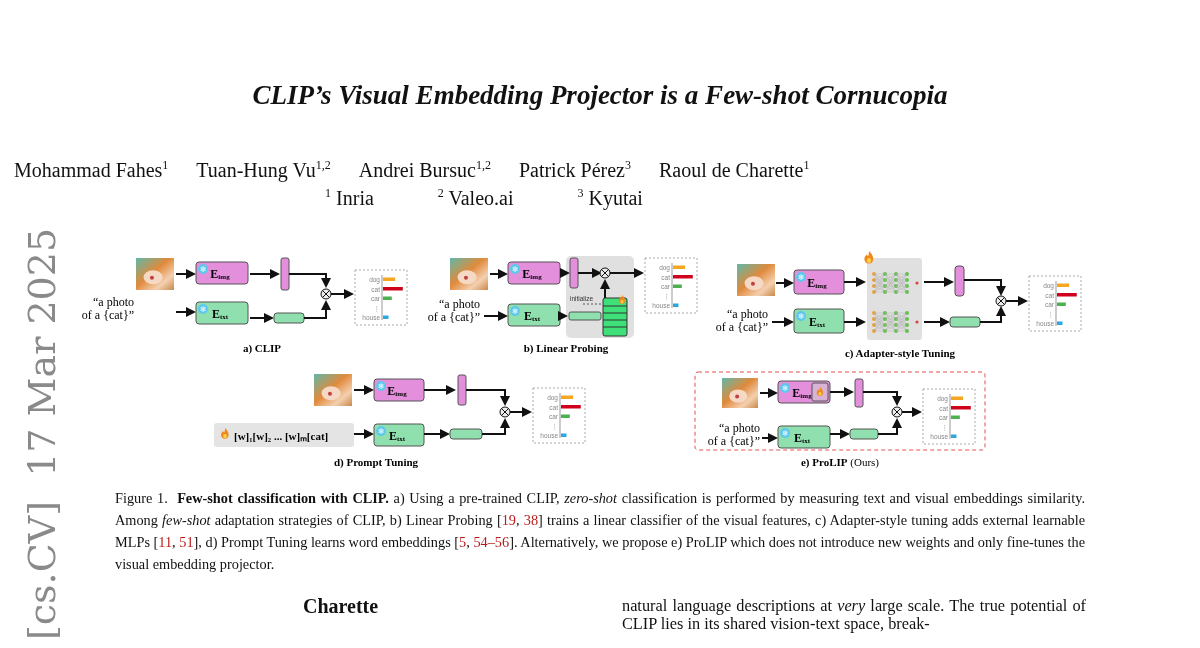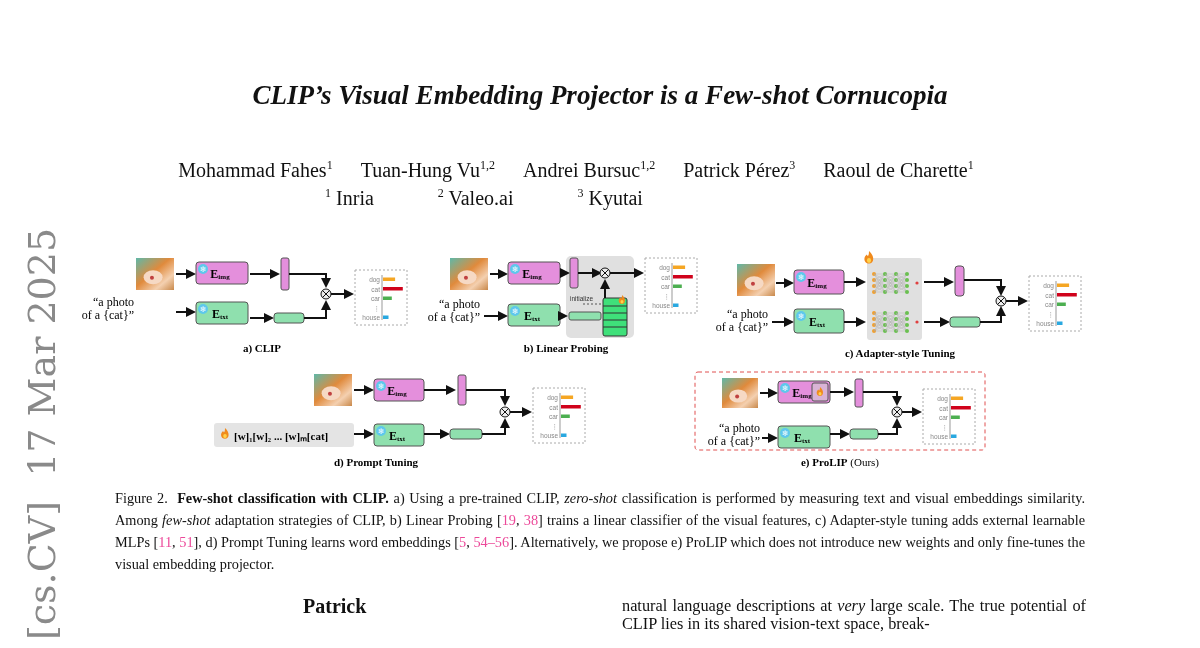--- a/index.html
+++ b/index.html
@@ -2,27 +2,27 @@
 <html><head>
 <meta charset="utf-8">
 <style>
   html, body { margin: 0; padding: 0; }
   body { width: 1200px; height: 648px; background: #ffffff; position: relative; overflow: hidden;
          font-family: "Liberation Serif", serif; color: #111; }
   .abs { position: absolute; }
   #arxiv-stamp { left: 20px; top: 640px; transform-origin: 0 0; transform: rotate(-90deg);
                  font-family: "DejaVu Serif", serif; font-size: 38px; color: #8a8a8a; white-space: pre; letter-spacing: 0px; }
   #title { left: 0; width: 1200px; top: 80px; text-align: center; font-weight: bold; font-size: 27px; font-style: italic; }
-  #authors { left: 0; width: 1152px; top: 158px; text-align: center; font-size: 20px; }
+  #authors { left: 0; width: 1152px; top: 158px; text-align: left; font-size: 20px; }
   #authors span.author { margin: 0 14px; }
   #affils { left: 0; width: 968px; top: 186px; text-align: center; font-size: 20px; }
   #affils span.aff { margin: 0 32px; }
   sup { font-size: 12px; }
   #caption { left: 115px; top: 487px; width: 970px; font-size: 14.3px; line-height: 22px; text-align: justify; }
-  #caption a { color: #ec4899; text-decoration: none; }
+  #caption a { color: #b91c1c; text-decoration: none; }
   #abstract-heading { left: 303px; top: 595px; font-weight: bold; font-size: 20px; }
   #abstract-col { left: 622px; top: 597px; width: 464px; font-size: 16.3px; line-height: 18px; text-align: justify; }
   svg text { font-family: "Liberation Sans", sans-serif; }
   .serif { font-family: "Liberation Serif", serif; }
 </style>
 </head>
 <body>
 
 <div id="arxiv-stamp" class="abs">[cs.CV]  17 Mar 2025</div>
 
@@ -464,18 +464,18 @@
           <text x="948" y="429.5" font-size="6.5" fill="#888" text-anchor="end">⋮</text>
           <text x="948" y="439" font-size="6.5" fill="#888" text-anchor="end">house</text>
           <rect x="951" y="434.5" width="5.5" height="3.5" fill="#29a8e0"></rect>
         </g>
         <text x="840" y="466" font-size="11" text-anchor="middle" class="serif"><tspan font-weight="bold">e) ProLIP</tspan><tspan> (Ours)</tspan></text>
       </g>
     </g>
 </svg>
 
 <div id="caption" class="abs">
-  <span>Figure 2.</span>&nbsp;
+  <span>Figure 1.</span>&nbsp;
   <b>Few-shot classification with CLIP.</b><span> a) Using a pre-trained CLIP, </span><i>zero-shot</i><span> classification is performed by measuring text and visual embeddings similarity.  Among </span><i>few-shot</i><span> adaptation strategies of CLIP, b) Linear Probing [</span><a>19</a><span>, </span><a>38</a><span>] trains a linear classifier of the visual features, c) Adapter-style tuning adds external learnable MLPs [</span><a>11</a><span>, </span><a>51</a><span>], d) Prompt Tuning learns word embeddings [</span><a>5</a><span>, </span><a>54–56</a><span>]. Alternatively, we propose e) ProLIP which does not introduce new weights and only fine-tunes the visual embedding projector.</span>
 </div>
 
-<div id="abstract-heading" class="abs">Patrick</div>
+<div id="abstract-heading" class="abs">Charette</div>
 <div id="abstract-col" class="abs"><span>natural language descriptions at </span><i>very</i><span> large scale.  The true potential of CLIP lies in its shared vision-text space, break-</span></div>
 
 </body></html>

